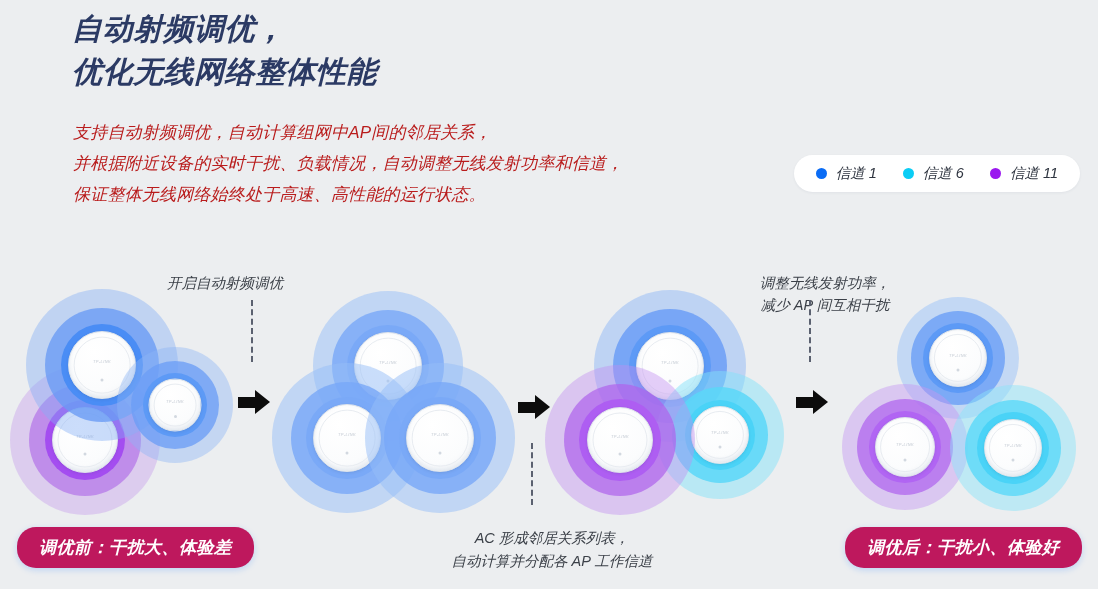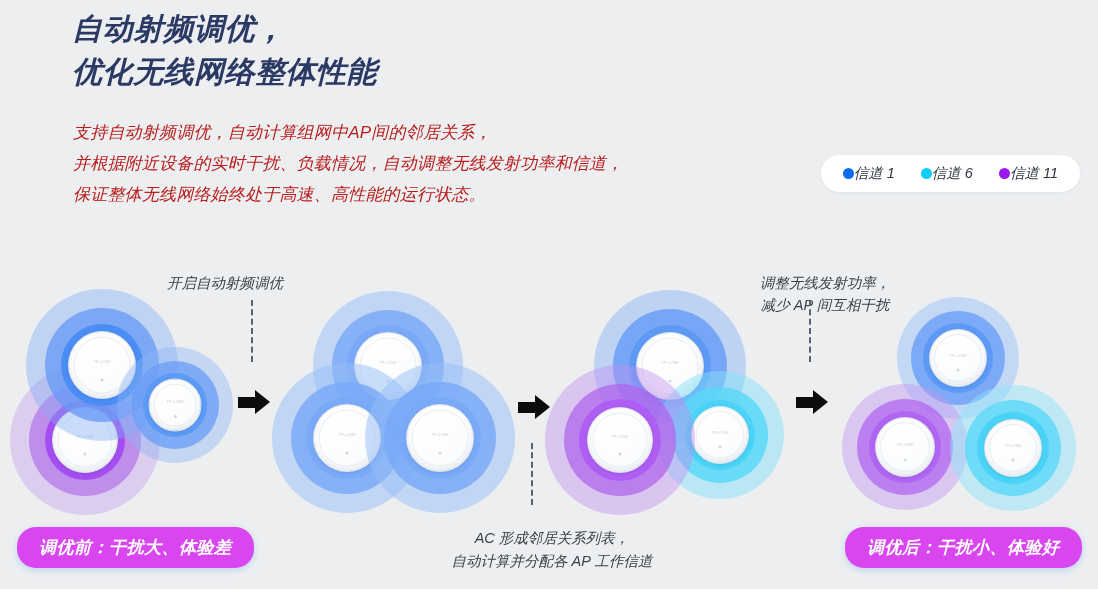--- a/index.html
+++ b/index.html
@@ -23,37 +23,37 @@
     white-space: pre-line; letter-spacing: .2px;
   }
 
   
   .legend {
     position: absolute; right: 18px; top: 155px;
     display: flex; align-items: center; gap: 26px;
     background: #ffffff; border-radius: 20px;
     padding: 9px 22px; box-shadow: 0 1px 3px rgba(40,50,80,.06);
   }
-  .legend-item { display: flex; align-items: center; }
+  .legend-item { display: flex; align-items: center; gap: 9px; }
   .legend-dot { width: 11px; height: 11px; border-radius: 50%; flex: none; }
   .legend-label { font-size: 14.5px; color: #2f3540; white-space: nowrap; }
 
   
   .caption-top {
     position: absolute; font-size: 14.5px; color: #3b4048;
     line-height: 1.55; text-align: center; white-space: pre-line;
   }
   .caption-bottom {
     position: absolute; font-size: 14.5px; color: #3b4048;
     line-height: 1.6; text-align: center; white-space: pre-line;
   }
 
   
   .pill {
-    position: absolute; background: #d946ef; color: #ffffff;
+    position: absolute; background: #be185d; color: #ffffff;
     font-size: 17px; font-weight: bold; letter-spacing: .5px;
     border-radius: 19px; padding: 9px 22px; white-space: nowrap;
     box-shadow: 0 2px 6px rgba(22,119,255,.22);
   }
 
   
   .sep { position: absolute; width: 40px; }
   .dash {
     position: absolute; left: 50%; transform: translateX(-50%);
     width: 0; border-left: 2px dashed #5b6170; height: 62px;

